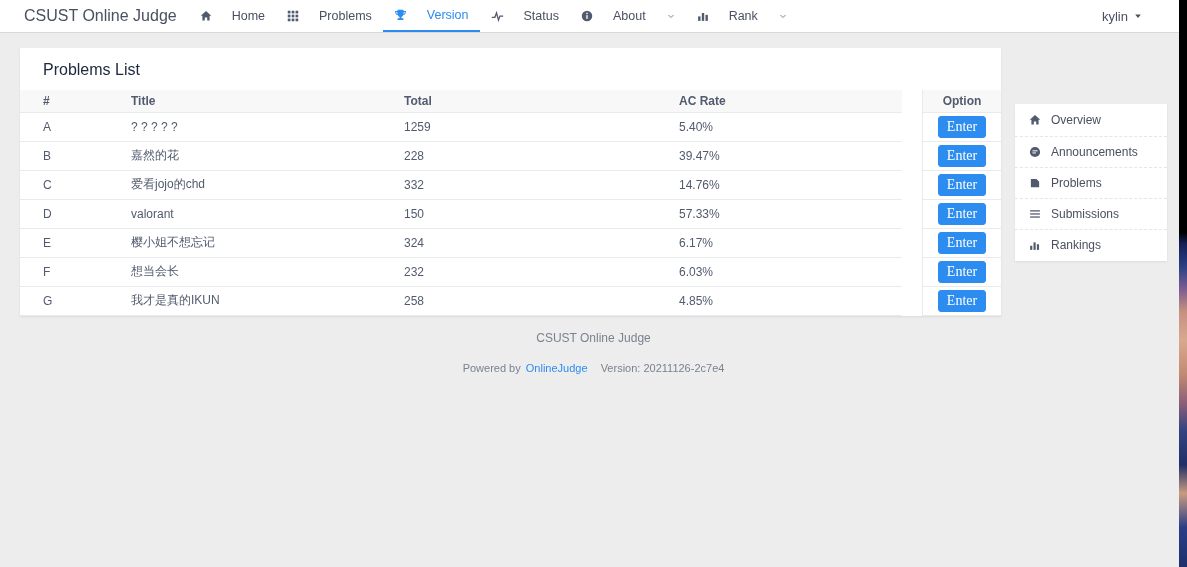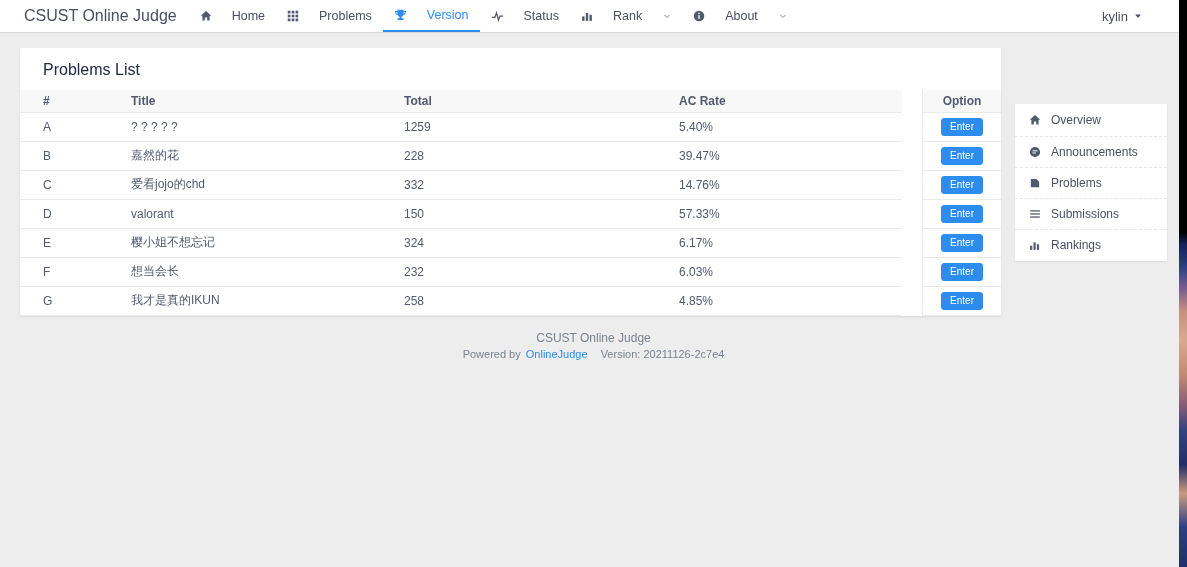--- a/index.html
+++ b/index.html
@@ -43,34 +43,34 @@
   }
   td { height:28px; padding:0 0 0 23px; border-bottom:1px solid #e8eaec; white-space:nowrap; overflow:hidden; }
   .option-col { width:79px; border-left:1px solid #e8eaec; margin-left:20px; font-size:12px; color:#515a6e; }
   .option-head {
     height:23px; background:#f8f8f9; border-bottom:1px solid #e8eaec;
     display:flex; align-items:center; justify-content:center; font-weight:600;
   }
   .option-cell { height:29px; border-bottom:1px solid #e8eaec; display:flex; align-items:center; justify-content:center; }
   .enter-btn {
     background:#2d8cf0; color:#fff; border:1px solid #2d8cf0; border-radius:3px;
-    font-size:10px; padding:2px 8px; cursor:pointer; font-family:Liberation Sans, sans-serif; line-height:1.2;
+    font-size:14px; padding:2px 8px; cursor:pointer; font-family:Liberation Serif, serif; line-height:1.2;
   }
   
   .sidebar { width:154px; background:#fff; box-shadow:0 1px 2px rgba(0,0,0,0.08); padding:1px 0; }
   .side-item {
     height:31px; display:flex; align-items:center; gap:10px; padding-left:14px;
     font-size:12px; color:#495060; cursor:pointer;
   }
   .side-item + .side-item { border-top:1px dashed #e3e6ea; }
   .side-item .icon { color:#515a6e; display:inline-flex; }
   
   .footer { margin-top:16px; text-align:center; color:#7a8290; }
   .footer-title { font-size:12px; line-height:13px; }
-  .footer-line { font-size:11px; line-height:13px; margin-top:3px; }
+  .footer-line { font-size:11px; line-height:13px; margin-top:17px; }
   .footer-link { color:#2d8cf0; text-decoration:none; cursor:pointer; margin:0 2px; }
   .footer-version { margin-left:8px; }
   
   .edge-strip {
     position:absolute; top:0; right:0; width:8px; height:567px;
     background:linear-gradient(180deg,
       #000 0%, #000 41%,
       #141f55 43%, #2b3f85 47%, #7a5e8f 51%,
       #c79180 55%, #d8a98e 60%, #c28a73 66%,
       #8d5f77 71%, #33427f 76%, #222f66 82%,
@@ -118,42 +118,42 @@
       <div class="nav-item">
         <span class="icon">
           <svg width="13" height="13" viewBox="0 0 16 16" fill="none" stroke="currentColor" stroke-width="1.6">
             <polyline points="1,9 4.8,9 6.8,3.5 9.2,12.5 11,7.5 15,7.5"></polyline>
           </svg>
         </span>
         <span>Status</span>
       </div>
       <div class="nav-item">
         <span class="icon">
-          <svg width="12" height="12" viewBox="0 0 16 16" fill="currentColor">
-            <rect x="1.5" y="8.5" width="3.2" height="6"></rect>
-            <rect x="6.4" y="4" width="3.2" height="10.5"></rect>
-            <rect x="11.3" y="6.5" width="3.2" height="8"></rect>
-          </svg>
-        </span>
-        <span>Rank</span>
-        <span class="nav-caret">
-          <svg width="8" height="8" viewBox="0 0 16 16" fill="none" stroke="currentColor" stroke-width="2">
-            <polyline points="3,6 8,11 13,6"></polyline>
-          </svg>
-        </span>
-      </div>
-      <div class="nav-item">
-        <span class="icon">
           <svg width="12" height="12" viewBox="0 0 16 16">
             <circle cx="8" cy="8" r="7" fill="currentColor"></circle>
             <rect x="7.1" y="6.8" width="1.8" height="5" fill="#fff"></rect>
             <rect x="7.1" y="3.6" width="1.8" height="1.9" fill="#fff"></rect>
           </svg>
         </span>
         <span>About</span>
+        <span class="nav-caret">
+          <svg width="8" height="8" viewBox="0 0 16 16" fill="none" stroke="currentColor" stroke-width="2">
+            <polyline points="3,6 8,11 13,6"></polyline>
+          </svg>
+        </span>
+      </div>
+      <div class="nav-item">
+        <span class="icon">
+          <svg width="12" height="12" viewBox="0 0 16 16" fill="currentColor">
+            <rect x="1.5" y="8.5" width="3.2" height="6"></rect>
+            <rect x="6.4" y="4" width="3.2" height="10.5"></rect>
+            <rect x="11.3" y="6.5" width="3.2" height="8"></rect>
+          </svg>
+        </span>
+        <span>Rank</span>
         <span class="nav-caret">
           <svg width="8" height="8" viewBox="0 0 16 16" fill="none" stroke="currentColor" stroke-width="2">
             <polyline points="3,6 8,11 13,6"></polyline>
           </svg>
         </span>
       </div>
     </nav>
   <div class="user-menu">
     <span>kylin</span>
     <span class="user-caret">

